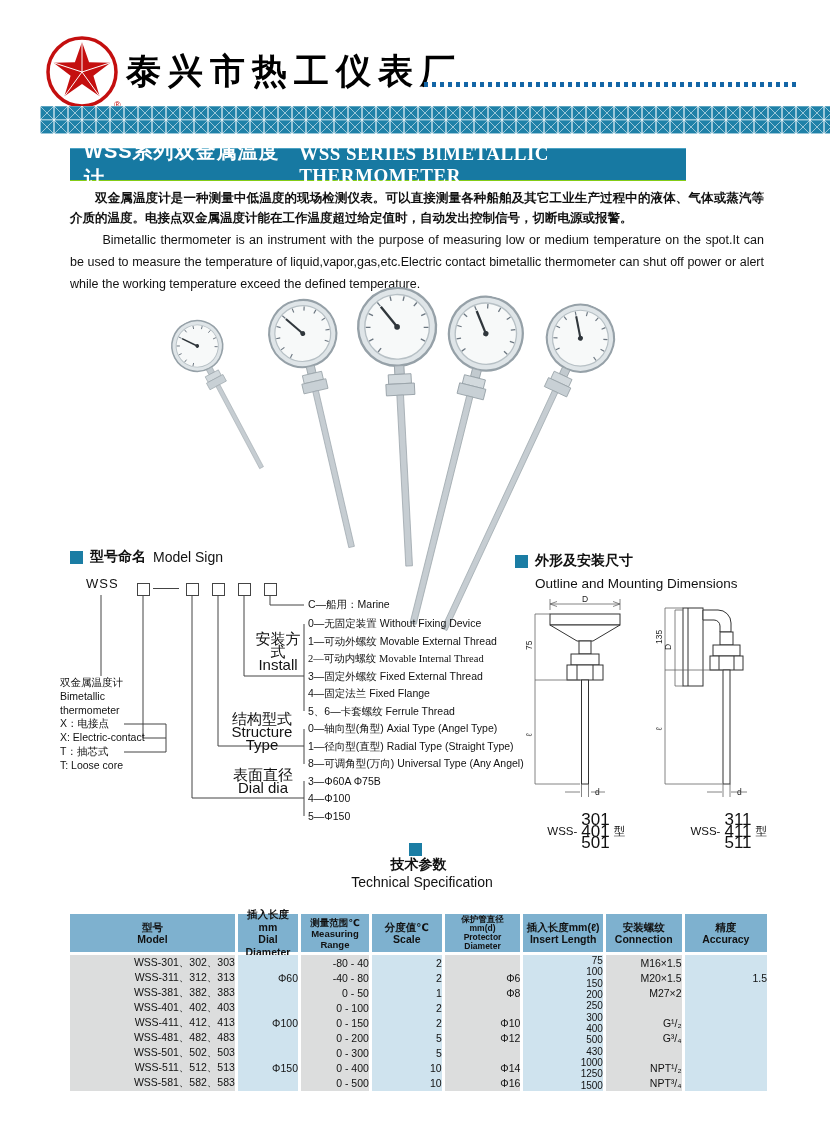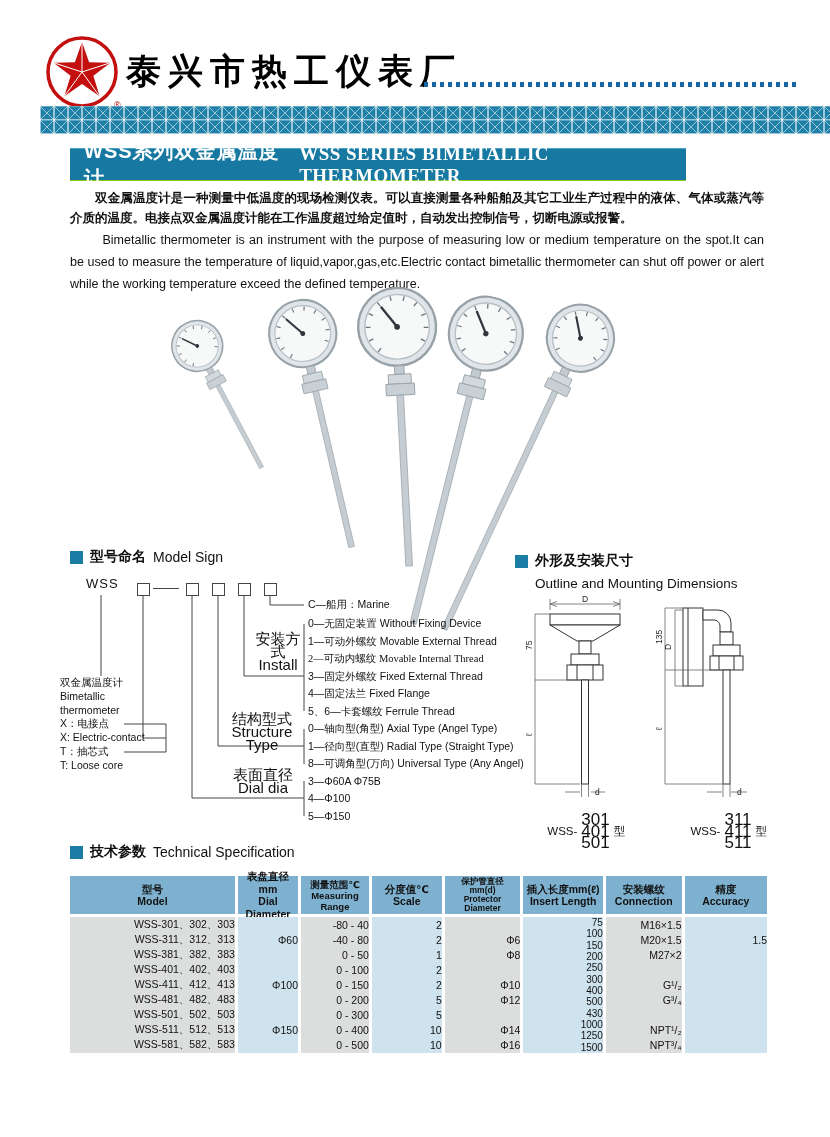--- a/index.html
+++ b/index.html
@@ -46,21 +46,21 @@
   .ms-opt{position:absolute;left:250px;white-space:nowrap;font-size:10.5px;}
   
   .outline{position:absolute;left:515px;top:552px;width:285px;height:296px;}
   .outline .sub{margin-left:20px;font-size:13.5px;margin-top:6px;}
   .out-draw{position:absolute;left:10px;top:44px;}
   .out-caps{position:absolute;left:0;top:262px;width:285px;display:flex;}
   .cap{flex:1;display:flex;justify-content:center;align-items:center;font-size:11.5px;}
   .cap .stack{display:flex;flex-direction:column;text-align:center;font-size:17px;line-height:11.5px;margin:0 4px;}
   
   .spec{position:absolute;left:70px;top:843px;width:697px;}
-  .spec .sec-title{margin-bottom:15px;}
+  .spec .sec-title{margin-bottom:24px;flex-direction:column;}
   .tgrid{display:grid;grid-template-columns:170fr 62fr 70fr 72fr 78fr 82fr 78fr 85fr;column-gap:3px;}
   .th{background:#7eb1cf;height:38px;display:flex;flex-direction:column;justify-content:center;
       align-items:center;text-align:center;font-weight:bold;font-size:10.5px;line-height:12.5px;}
   .th.l3{font-size:9.5px;line-height:11px;}
   .th.l4{font-size:8.5px;line-height:9px;justify-content:center;}
   .tbody{margin-top:3px;}
   .col{height:136px;display:flex;flex-direction:column;align-items:flex-end;}
   .col.odd{background:#dcdddd;}
   .col.even{background:#cfe3ee;}
   .cell{flex:1;display:flex;align-items:center;justify-content:center;font-size:10.5px;white-space:nowrap;}
@@ -362,21 +362,21 @@
       <span class="bullet"></span>
       <span class="zh">技术参数</span>
       <span class="en">Technical Specification</span>
     </div>
     <div class="tgrid">
         <div class="th">
           <div>型号</div>
           <div>Model</div>
         </div>
         <div class="th">
-          <div>表盘直径mm</div>
+          <div>插入长度mm</div>
           <div>Dial Diameter</div>
         </div>
         <div class="th l3">
           <div>测量范围℃</div>
           <div>Measuring</div>
           <div>Range</div>
         </div>
         <div class="th">
           <div>分度值℃</div>
           <div>Scale</div>

